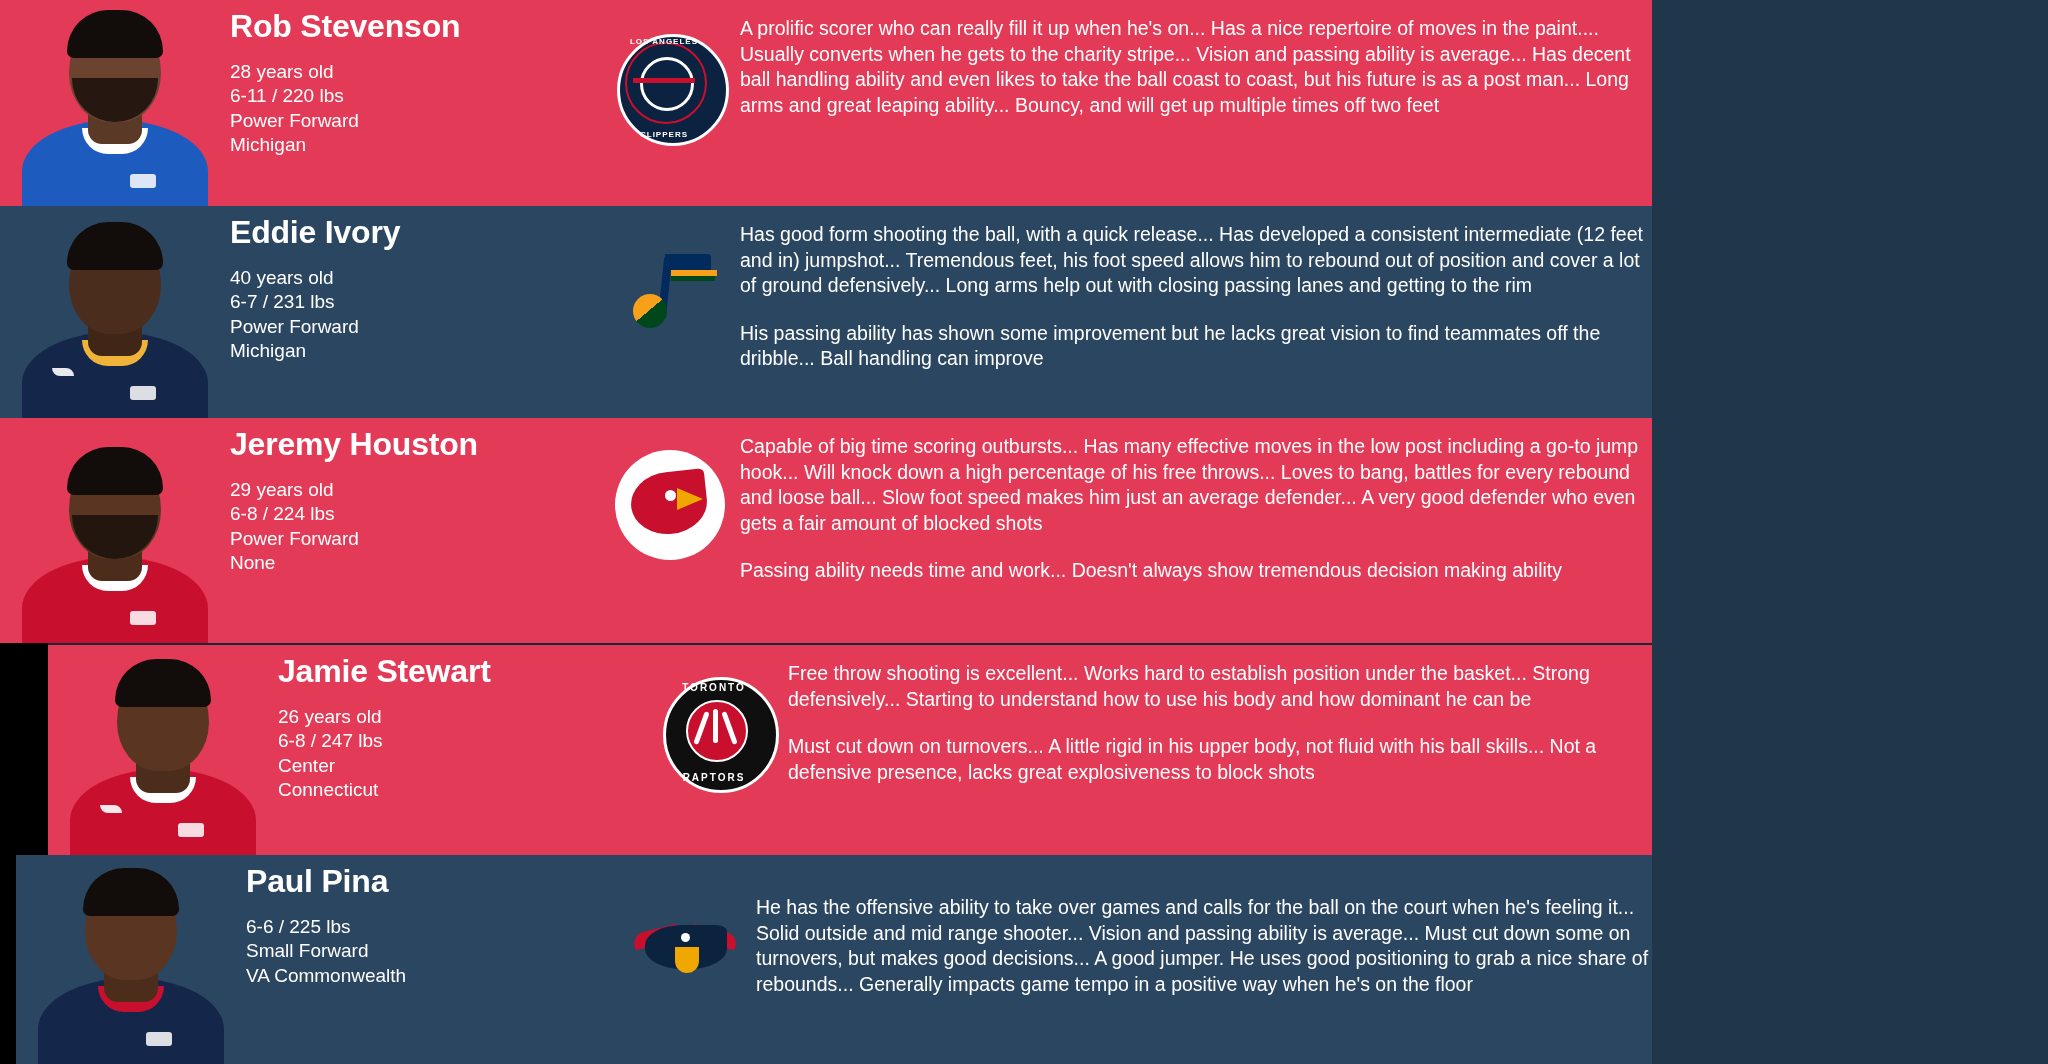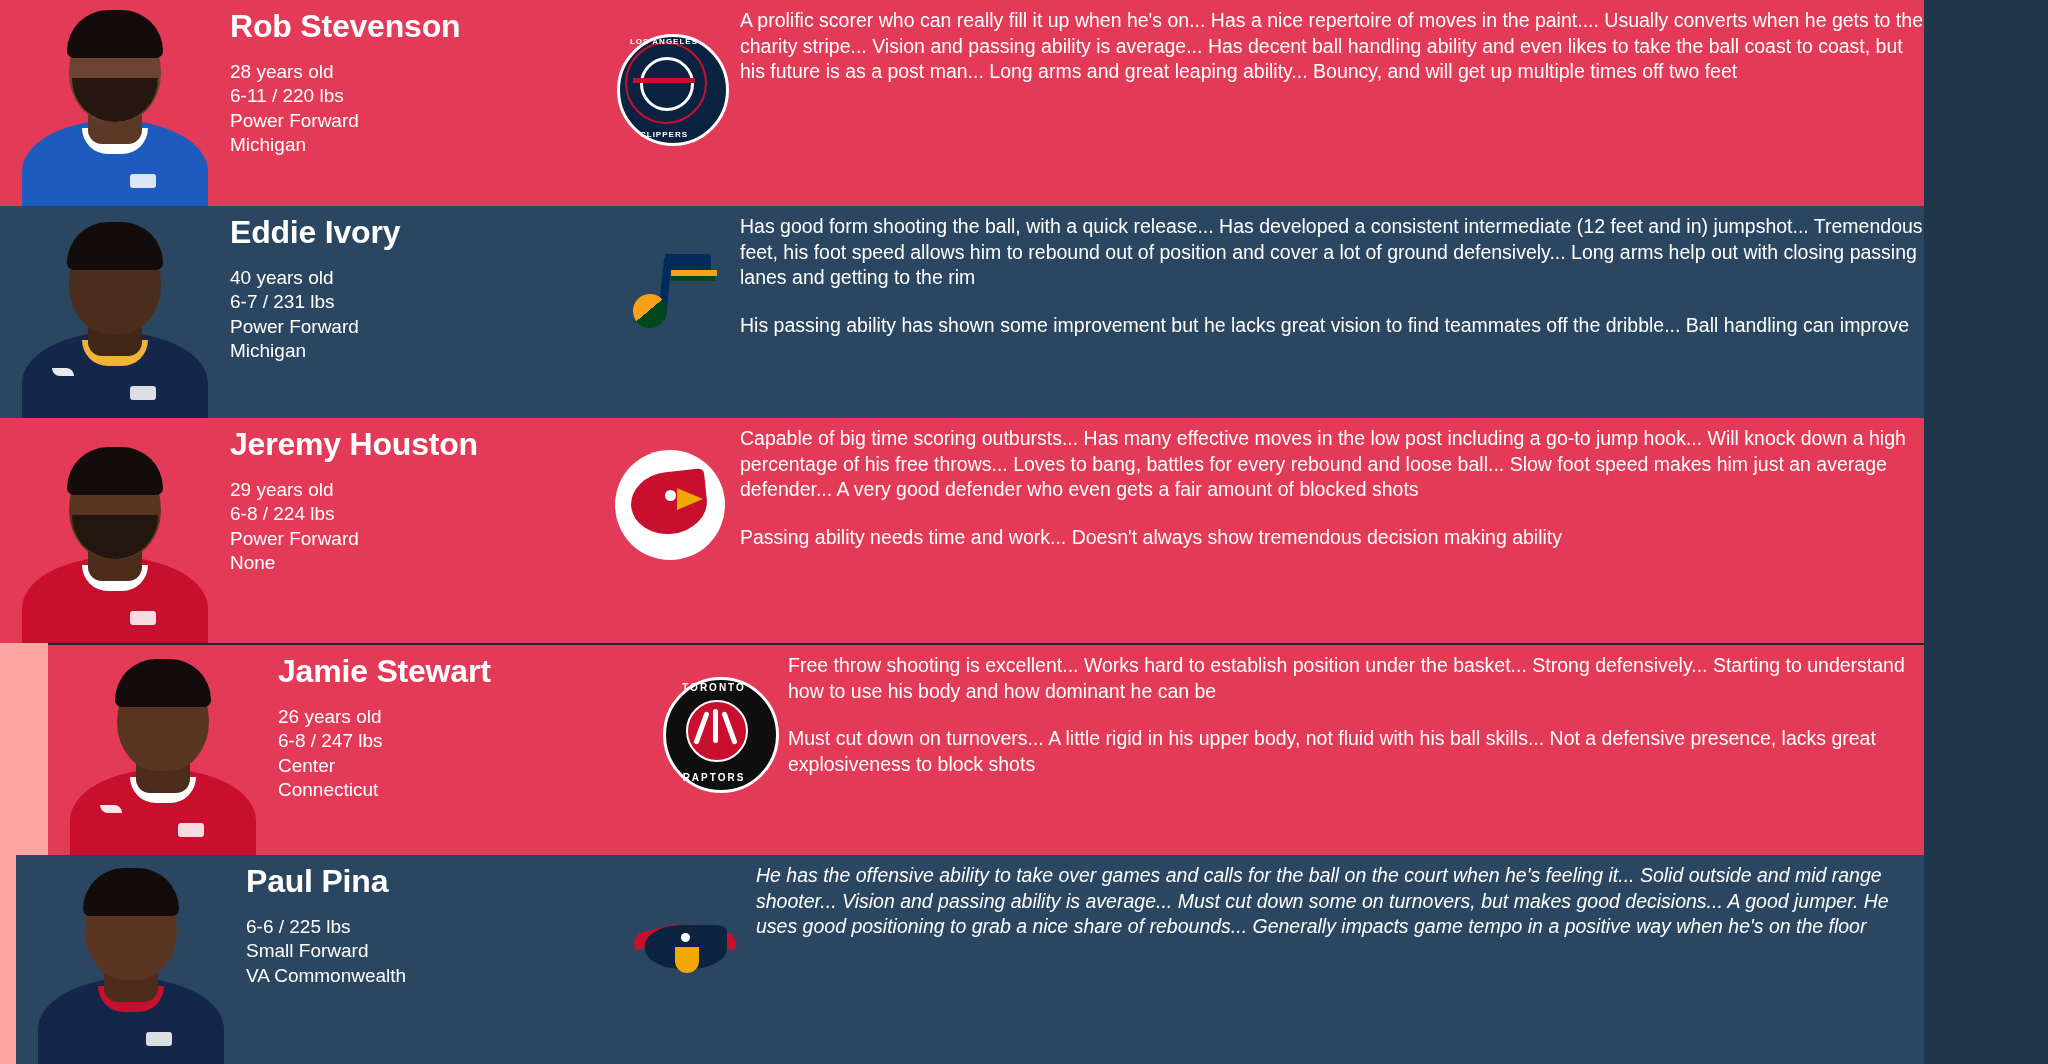--- a/index.html
+++ b/index.html
@@ -2,25 +2,25 @@
 <html><head>
 <meta charset="utf-8">
 <style>
   html, body {
     margin: 0;
     padding: 0;
     background: #20364b;
     font-family: "Liberation Sans", sans-serif;
   }
   #page {
-    width: 1924px;
+    width: 1652px;
     height: 1064px;
     position: relative;
     overflow: hidden;
-    background: #fca5a5;
+    background: #000000;
   }
   .player-row {
     position: relative;
     display: flex;
     align-items: flex-start;
     box-sizing: border-box;
     overflow: hidden;
   }
   .row-red { background: #e33a57; }
   .row-blue { background: #2b4660; }
@@ -145,21 +145,21 @@
     width: 118px;
     height: 118px;
     position: relative;
   }
 
   
   .report-col {
     flex: 1;
     color: #ffffff;
     padding-right: 0px;
-    padding-top: 8px;
+    padding-top: 16px;
   }
   .report-para {
     font-size: 19.5px;
     line-height: 25.5px;
     margin: 0 0 22px 0;
     max-width: 1310px;
   }
   .report-para:last-child { margin-bottom: 0; }
 
   
@@ -444,18 +444,18 @@
     </div>
     <div class="logo-col" style="padding-top:34px;">
       <div class="team-logo">
         <div class="pel-wing-l"></div>
         <div class="pel-wing-r"></div>
         <div class="pel-body"></div>
         <div class="pel-beak"></div>
         <div class="pel-eye"></div>
       </div>
     </div>
-    <div class="report-col" style="padding-top:8px;font-style:italic;">
+    <div class="report-col" style="padding-top:40px;">
       <p class="report-para">He has the offensive ability to take over games and calls for the ball on the court when he's feeling it... Solid outside and mid range shooter... Vision and passing ability is average... Must cut down some on turnovers, but makes good decisions... A good jumper. He uses good positioning to grab a nice share of rebounds... Generally impacts game tempo in a positive way when he's on the floor</p>
     </div>
   </div>
 
 </div>
 
 </body></html>

